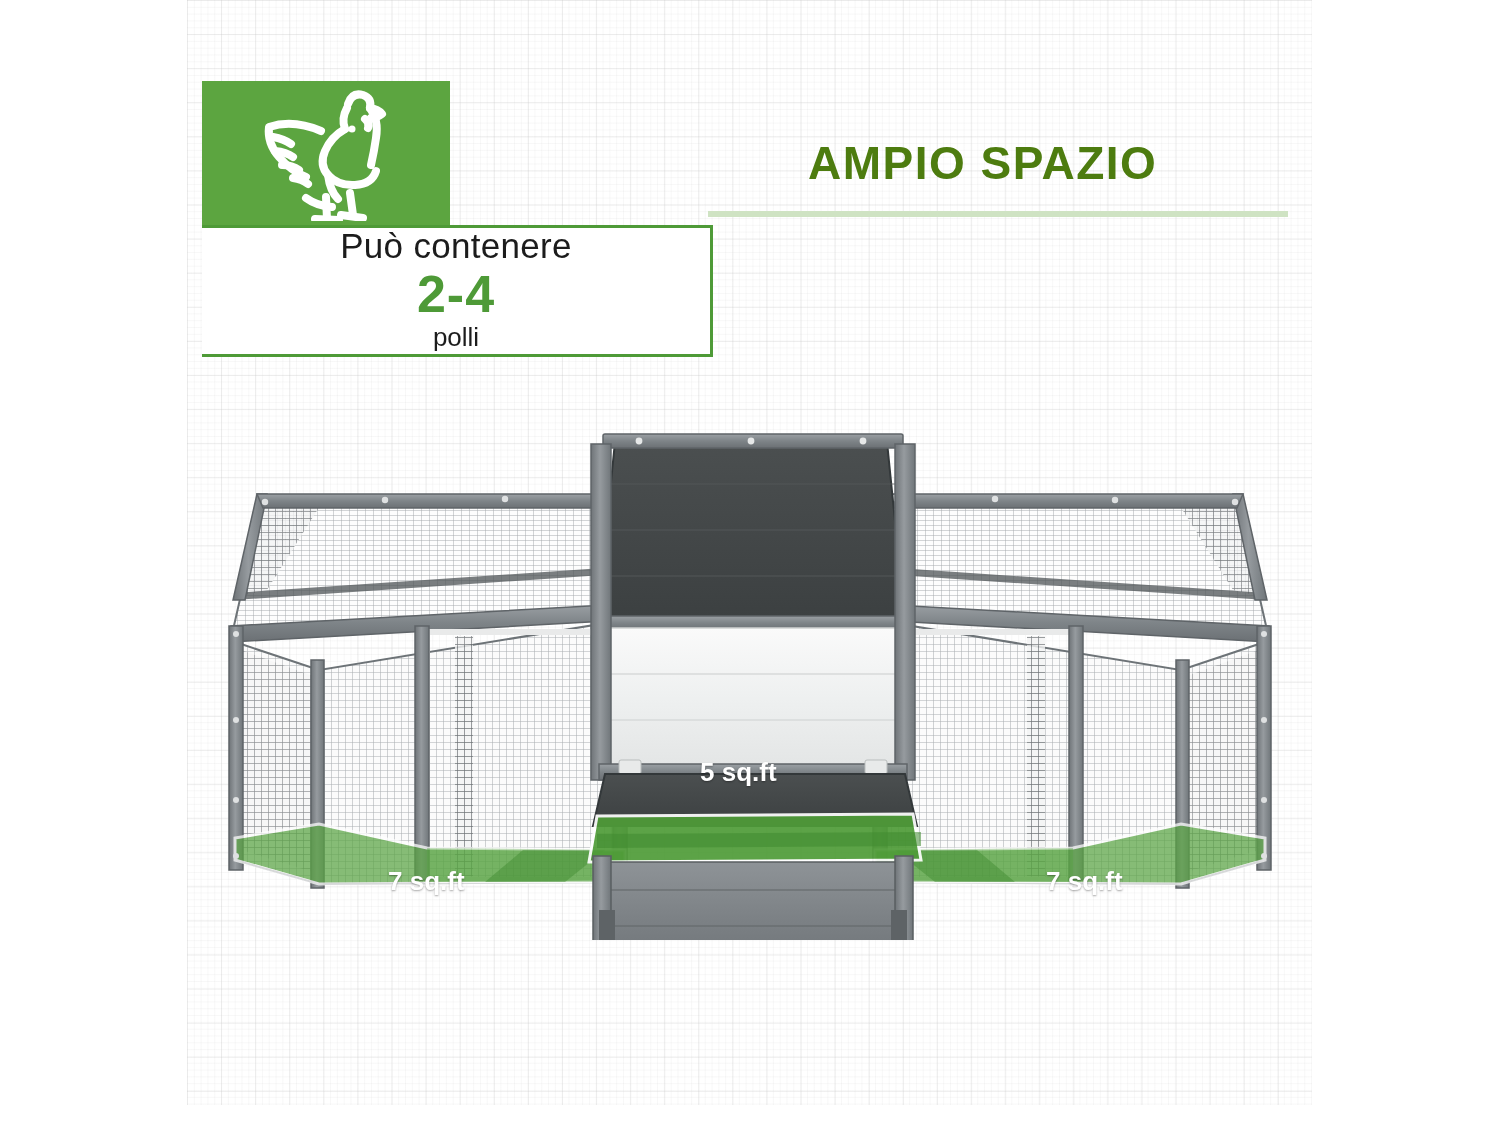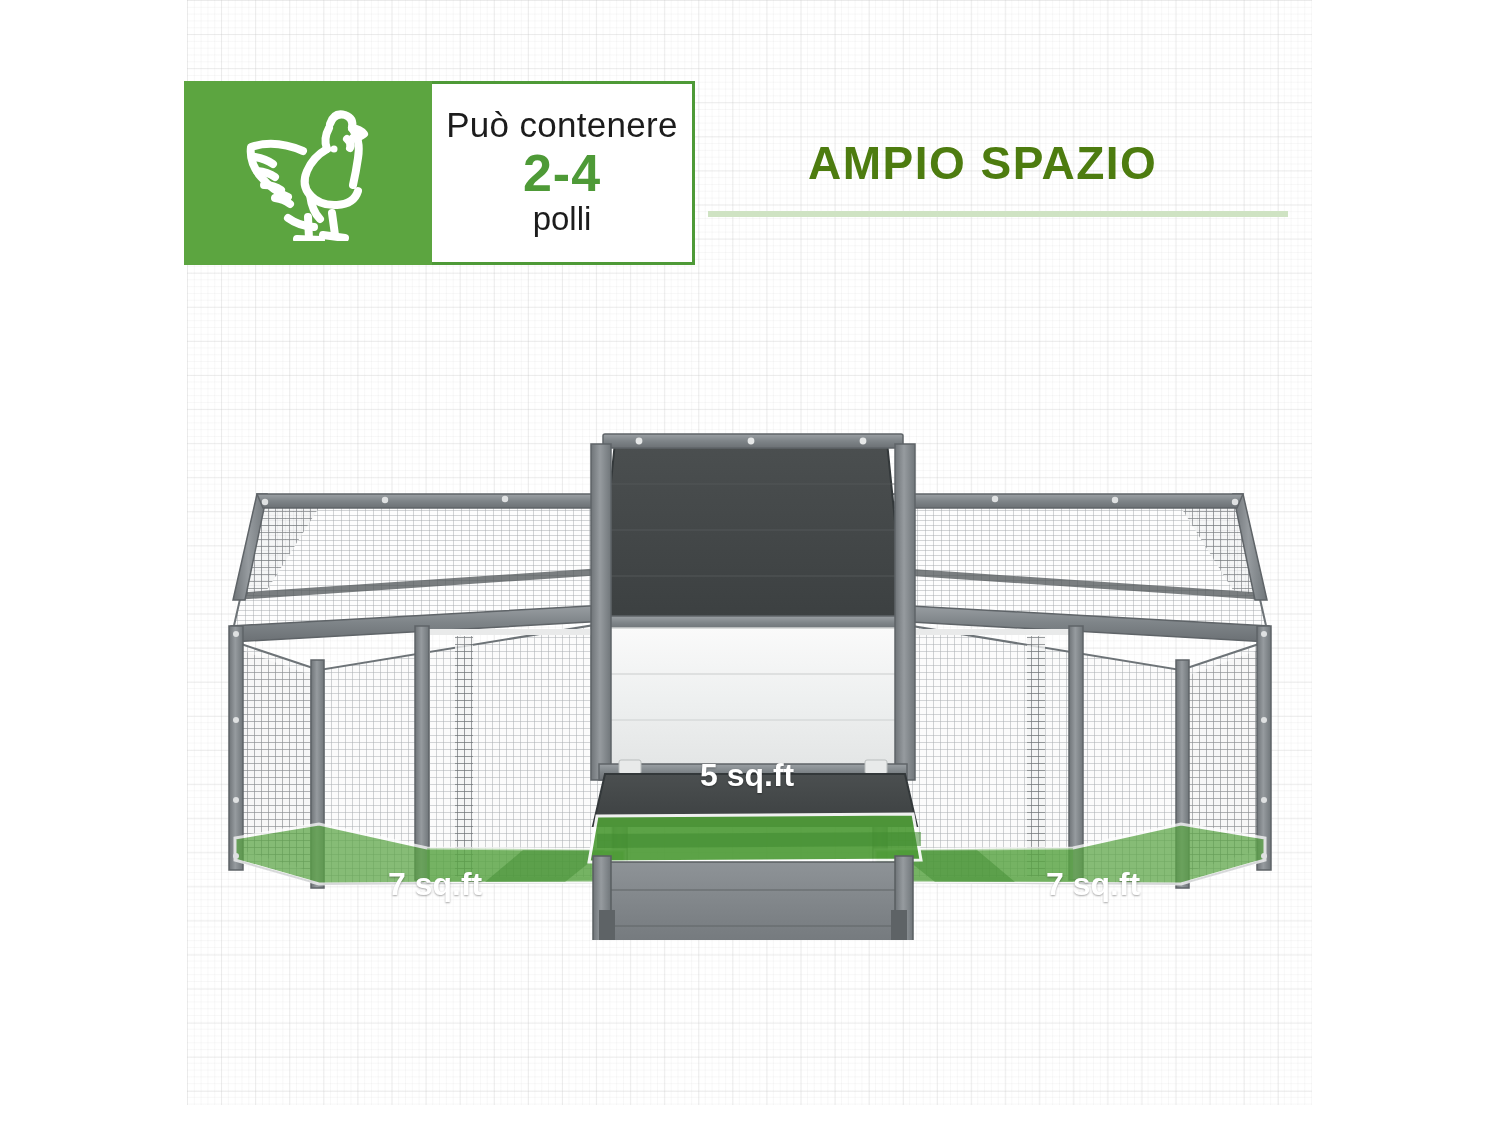--- a/index.html
+++ b/index.html
@@ -33,25 +33,26 @@
       linear-gradient(to bottom, rgba(205,205,205,.30) 1px, transparent 1px),
       linear-gradient(to right, rgba(215,215,215,.18) 1px, transparent 1px),
       linear-gradient(to bottom, rgba(215,215,215,.18) 1px, transparent 1px);
     background-size: 34.1px 34.1px, 34.1px 34.1px, 6.82px 6.82px, 6.82px 6.82px;
     background-position: 0 0, 0 0, 0 0, 0 0;
   }
 
   
   #capacity-badge {
     position: absolute;
-    left: 184px;
+    left: 202px;
     top: 81px;
     width: 511px;
-    height: 184px;
+    height: 160px;
     display: flex;
+    flex-direction: column;
   }
   #badge-icon-panel {
     width: 248px;
     height: 100%;
     background: #5ca540;
     display: flex;
     align-items: center;
     justify-content: center;
   }
   #badge-text-panel {
@@ -76,21 +77,21 @@
   }
   .cap-number {
     font-size: 52px;
     font-weight: 800;
     color: #4e9a37;
     line-height: 1.05;
     letter-spacing: 1px;
     margin: 4px 0 2px 0;
   }
   .cap-line3 {
-    font-size: 33px;
+    font-size: 26px;
     color: #1c1c1c;
     line-height: 1;
     font-weight: 400;
   }
 
   
   #headline {
     position: absolute;
     left: 808px;
     top: 140px;
@@ -128,21 +129,21 @@
     top: 420px;
     width: 1090px;
     height: 520px;
   }
   #product svg { display:block; width:100%; height:100%; }
 
   .area-label {
     position: absolute;
     color: #ffffff;
     font-weight: 700;
-    font-size: 32px;
+    font-size: 26px;
     text-shadow: 0 1px 2px rgba(0,0,0,.35);
     white-space: nowrap;
     pointer-events: none;
   }
   #label-left-run  { left: 388px; top: 866px; }
   #label-right-run { left: 1046px; top: 866px; }
   #label-center    { left: 700px; top: 757px; }
 </style>
 </head>
 <body>

